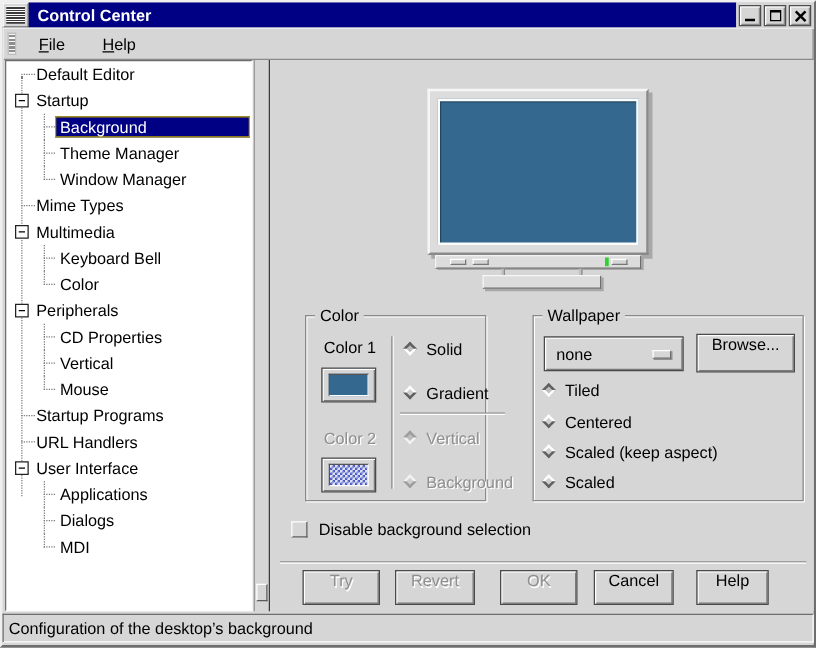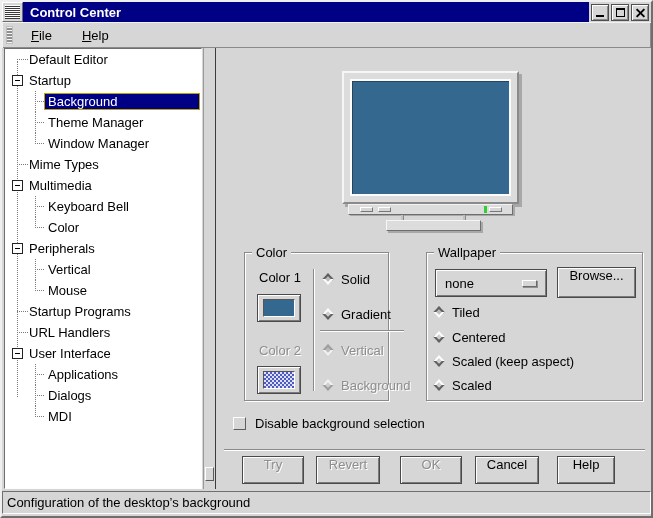--- a/index.html
+++ b/index.html
@@ -160,20 +160,23 @@
         <span class="tlabel">Keyboard Bell</span>
       </div>
     <div class="trow d1 last">
         <span class="tlabel">Color</span>
       </div>
     <div class="trow d0 parent">
         <span class="exp"></span>
         <span class="tlabel">Peripherals</span>
       </div>
     <div class="trow d1">
+        <span class="tlabel">CD Properties</span>
+      </div>
+    <div class="trow d1">
         <span class="tlabel">Vertical</span>
       </div>
     <div class="trow d1 last">
         <span class="tlabel">Mouse</span>
       </div>
     <div class="trow d0 leaf">
         <span class="tlabel">Startup Programs</span>
       </div>
     <div class="trow d0 leaf">
         <span class="tlabel">URL Handlers</span>

